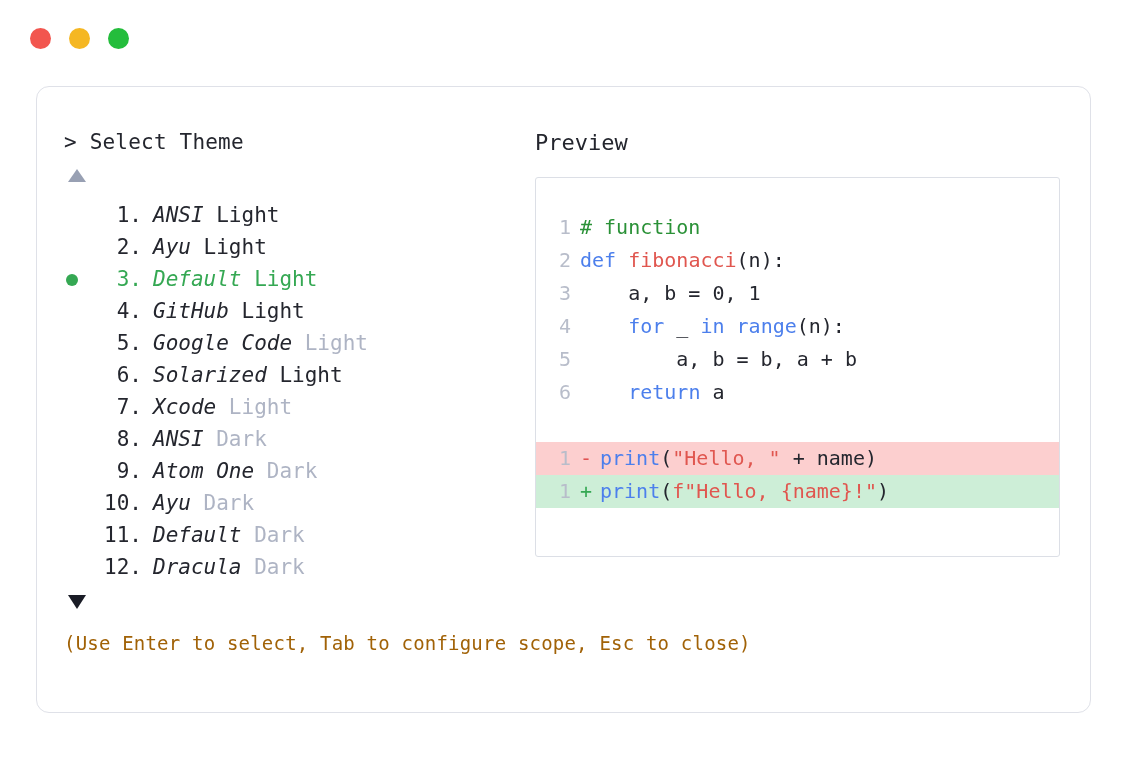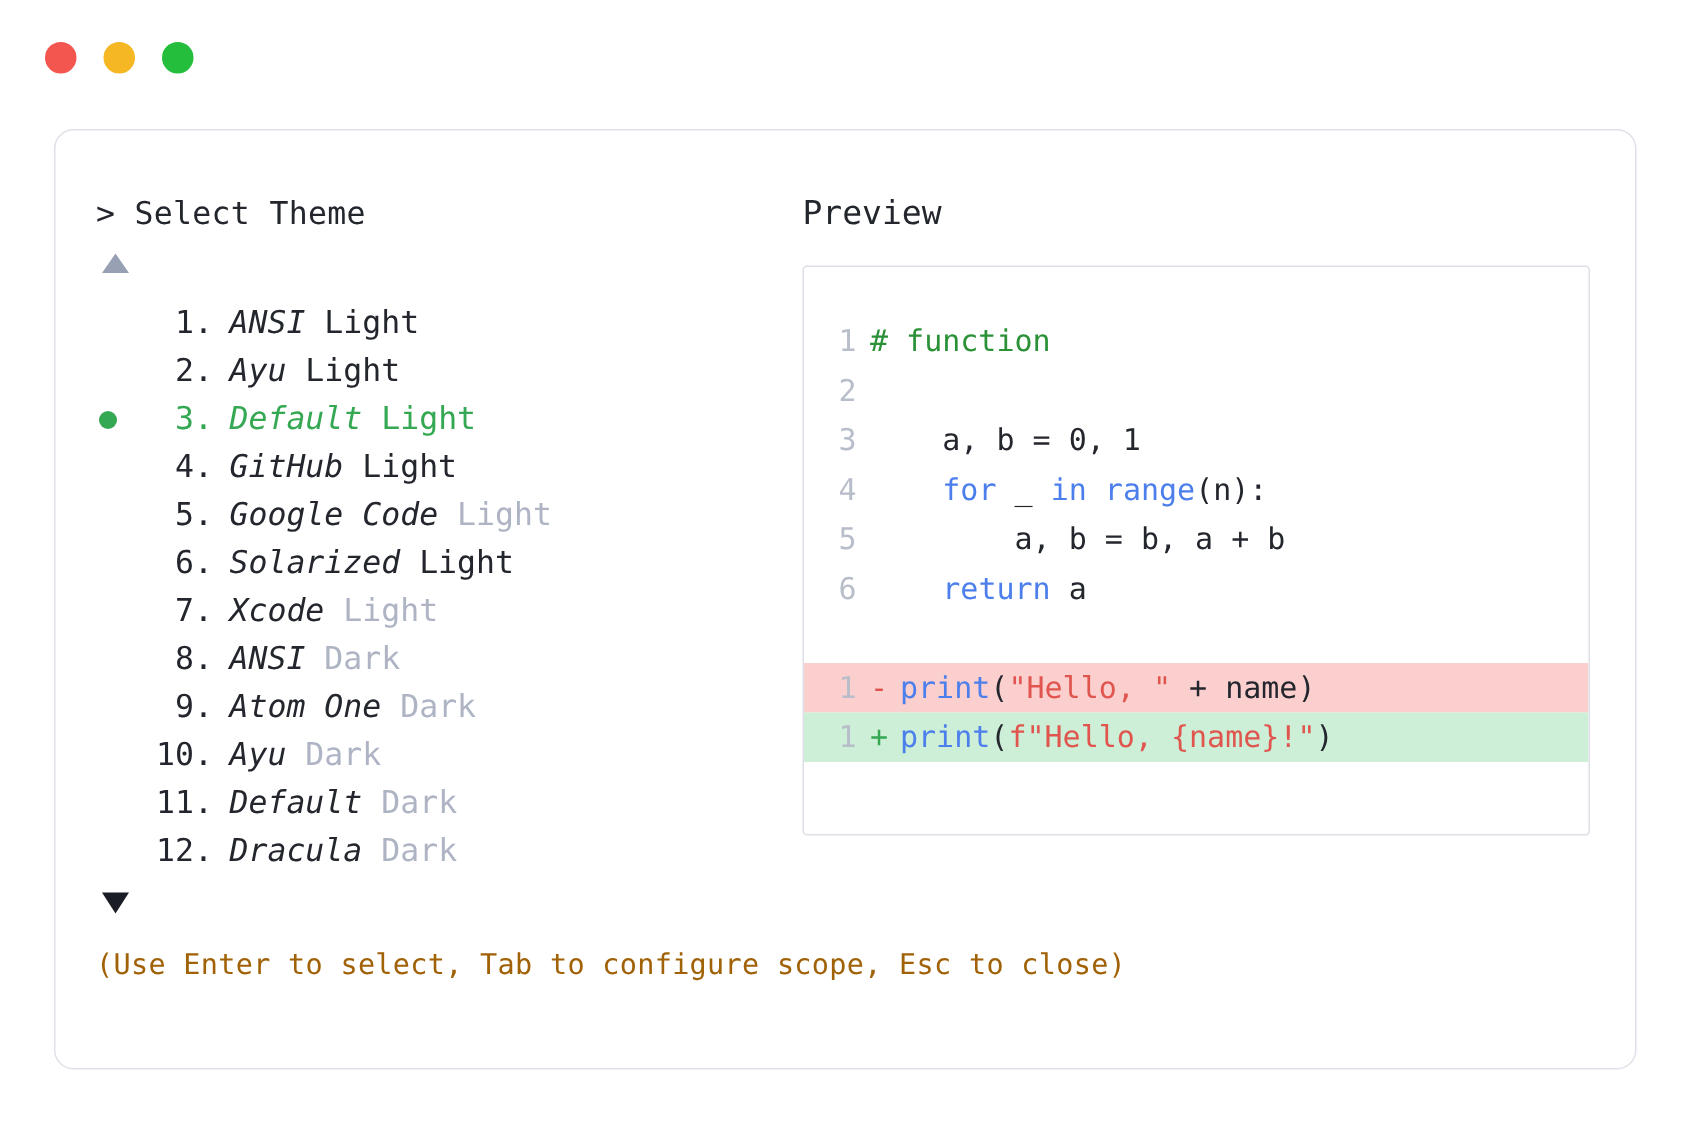--- a/index.html
+++ b/index.html
@@ -246,21 +246,21 @@
         <div class="scroll-arrow down"></div>
       </div>
 
       <div class="hint">(Use Enter to select, Tab to configure scope, Esc to close)</div>
 
       <div class="right-pane">
         <div class="preview-title">Preview</div>
         <div class="preview-box">
           <div id="code-block">
               <div class="code-line"><span class="ln">1</span><span class="code-body"><span class="tok-comment"># function</span></span></div>
-              <div class="code-line"><span class="ln">2</span></div>
+              <div class="code-line"><span class="ln">2</span><span class="code-body"><span class="tok-keyword">def </span><span class="tok-fn">fibonacci</span><span class="tok-plain">(n):</span></span></div>
               <div class="code-line"><span class="ln">3</span><span class="code-body"><span class="tok-plain">    a, b = 0, 1</span></span></div>
               <div class="code-line"><span class="ln">4</span><span class="code-body"><span class="tok-plain">    </span><span class="tok-keyword">for</span><span class="tok-plain"> _ </span><span class="tok-keyword">in range</span><span class="tok-plain">(n):</span></span></div>
               <div class="code-line"><span class="ln">5</span><span class="code-body"><span class="tok-plain">        a, b = b, a + b</span></span></div>
               <div class="code-line"><span class="ln">6</span><span class="code-body"><span class="tok-plain">    </span><span class="tok-keyword">return</span><span class="tok-plain"> a</span></span></div>
             </div>
           <div class="blank-line"></div>
           <div id="diff-block">
               <div class="code-line diff-line del"><span class="ln">1</span><span class="diff-sign">-</span><span class="code-body"><span class="tok-keyword">print</span><span class="tok-plain">(</span><span class="tok-string">"Hello, "</span><span class="tok-plain"> + name)</span></span></div>
               <div class="code-line diff-line add"><span class="ln">1</span><span class="diff-sign">+</span><span class="code-body"><span class="tok-keyword">print</span><span class="tok-plain">(</span><span class="tok-string">f"Hello, {name}!"</span><span class="tok-plain">)</span></span></div>
             </div>

